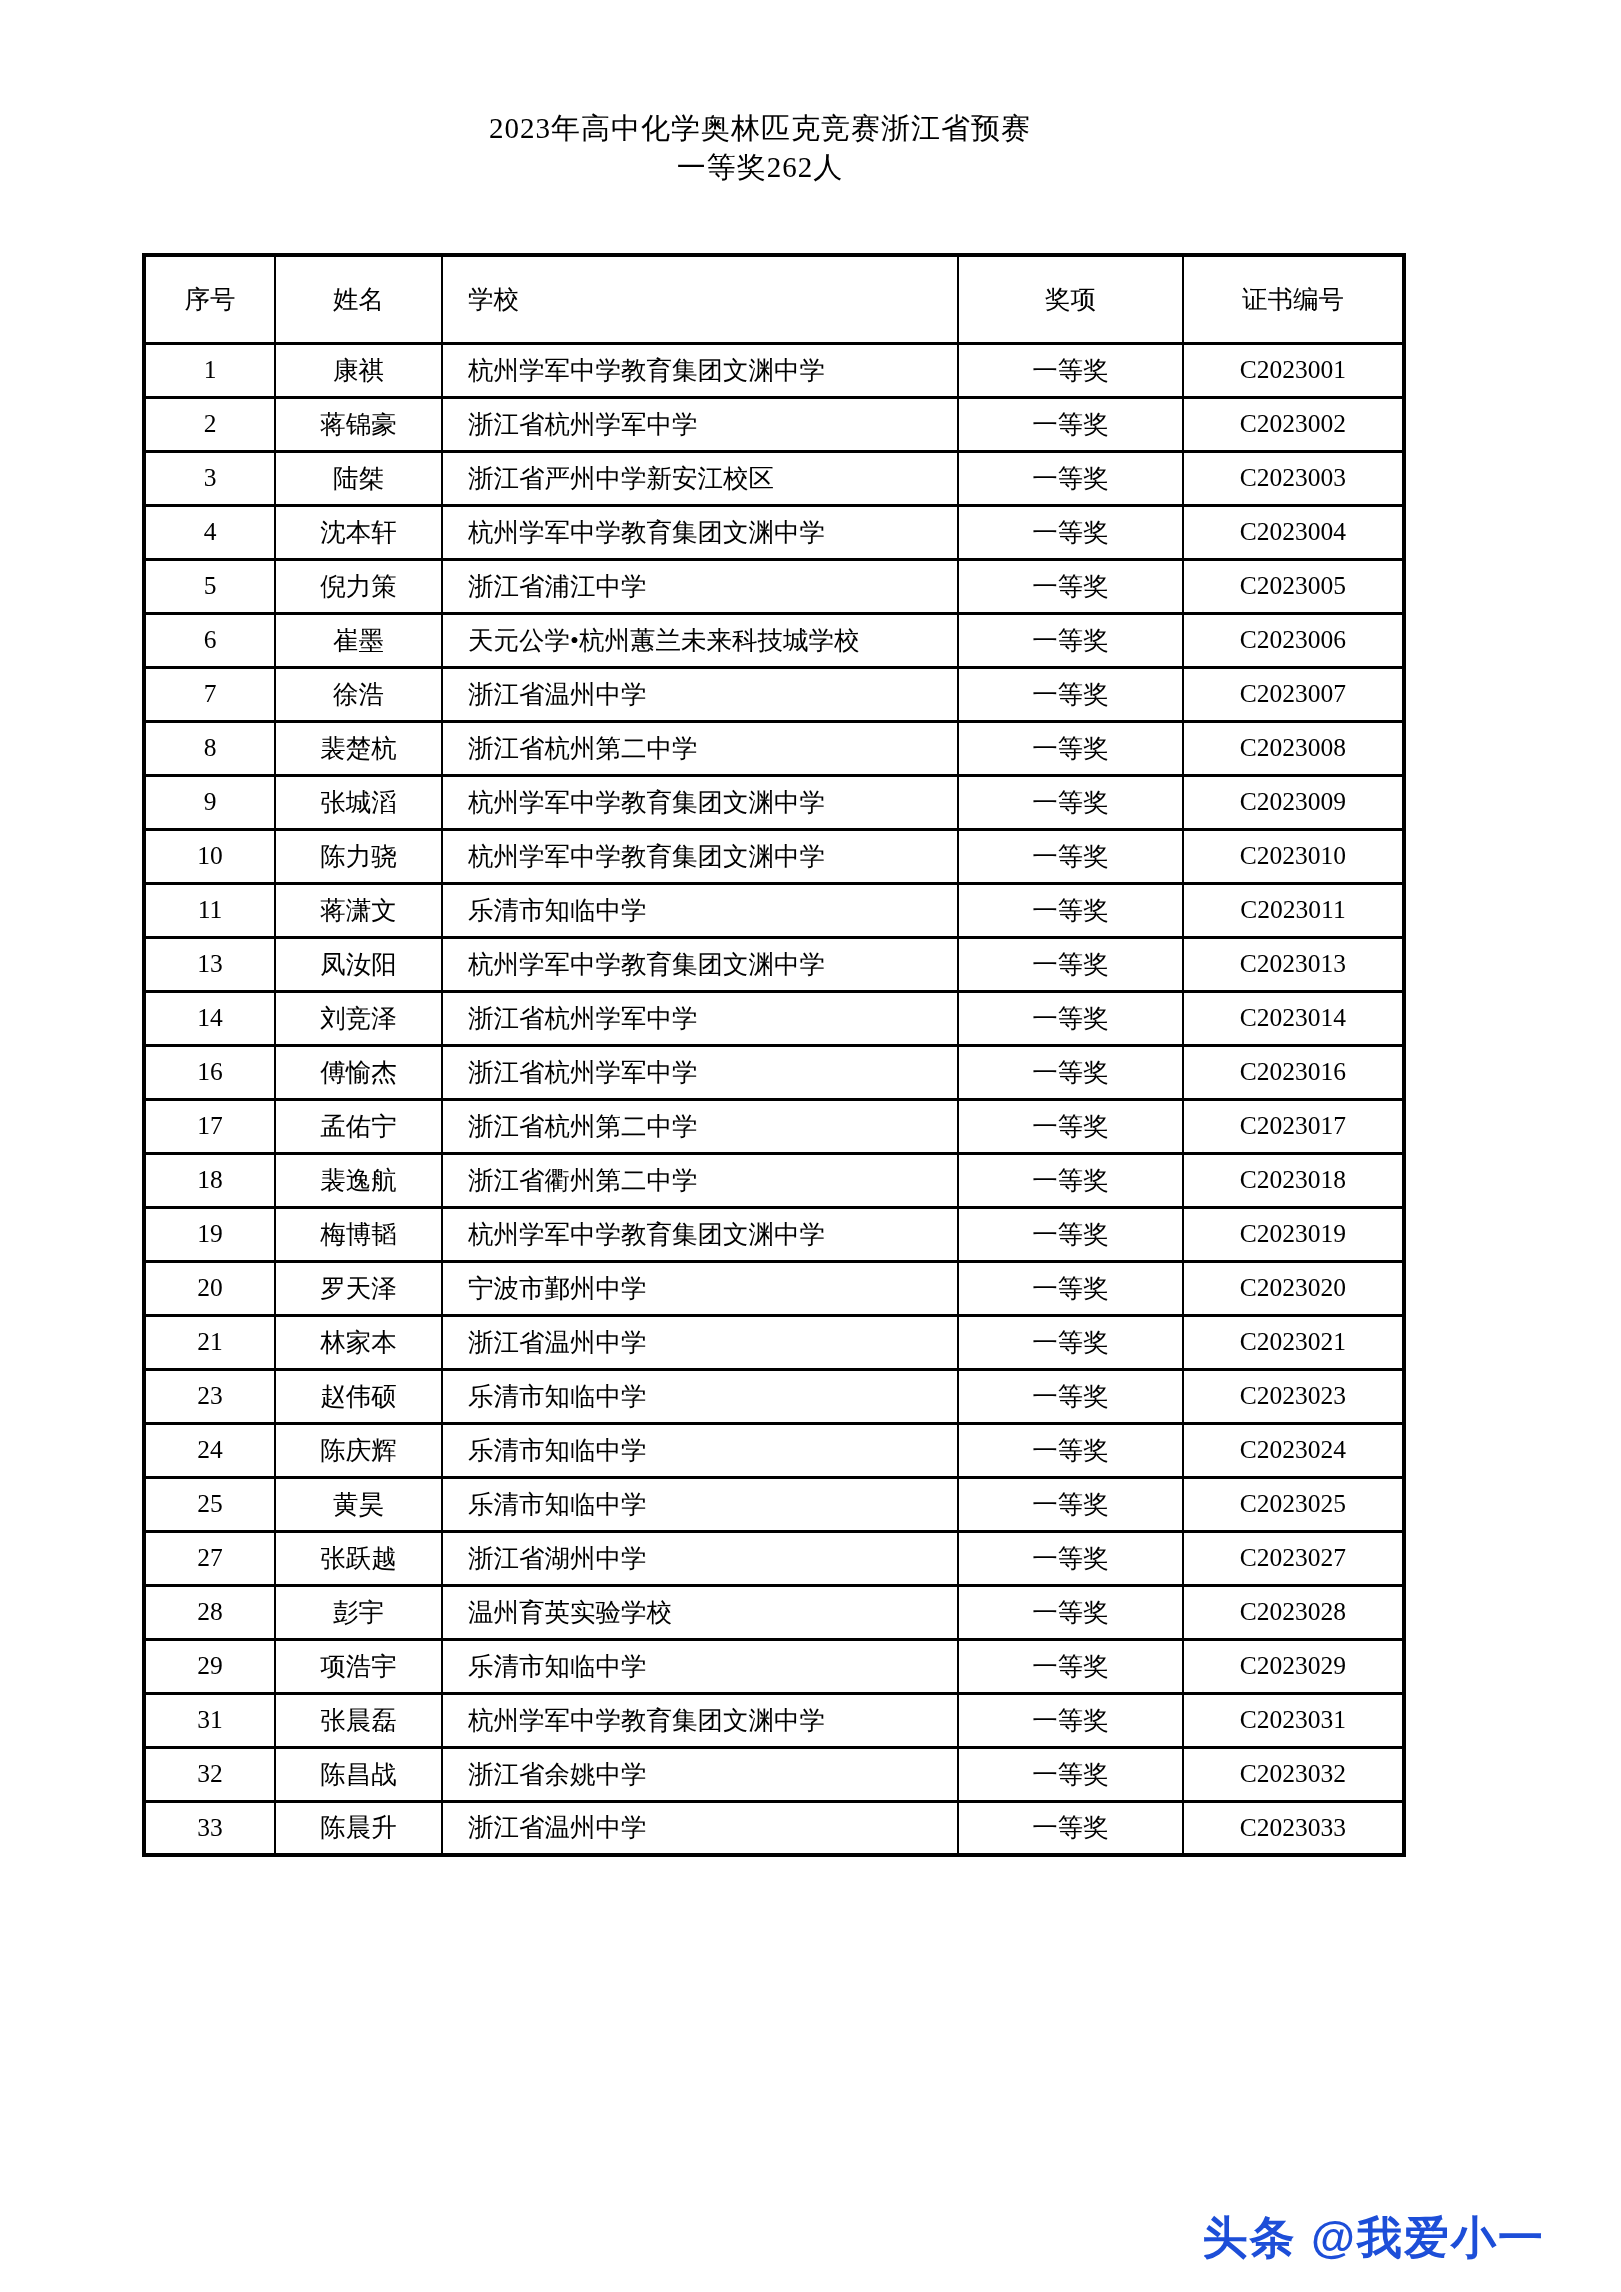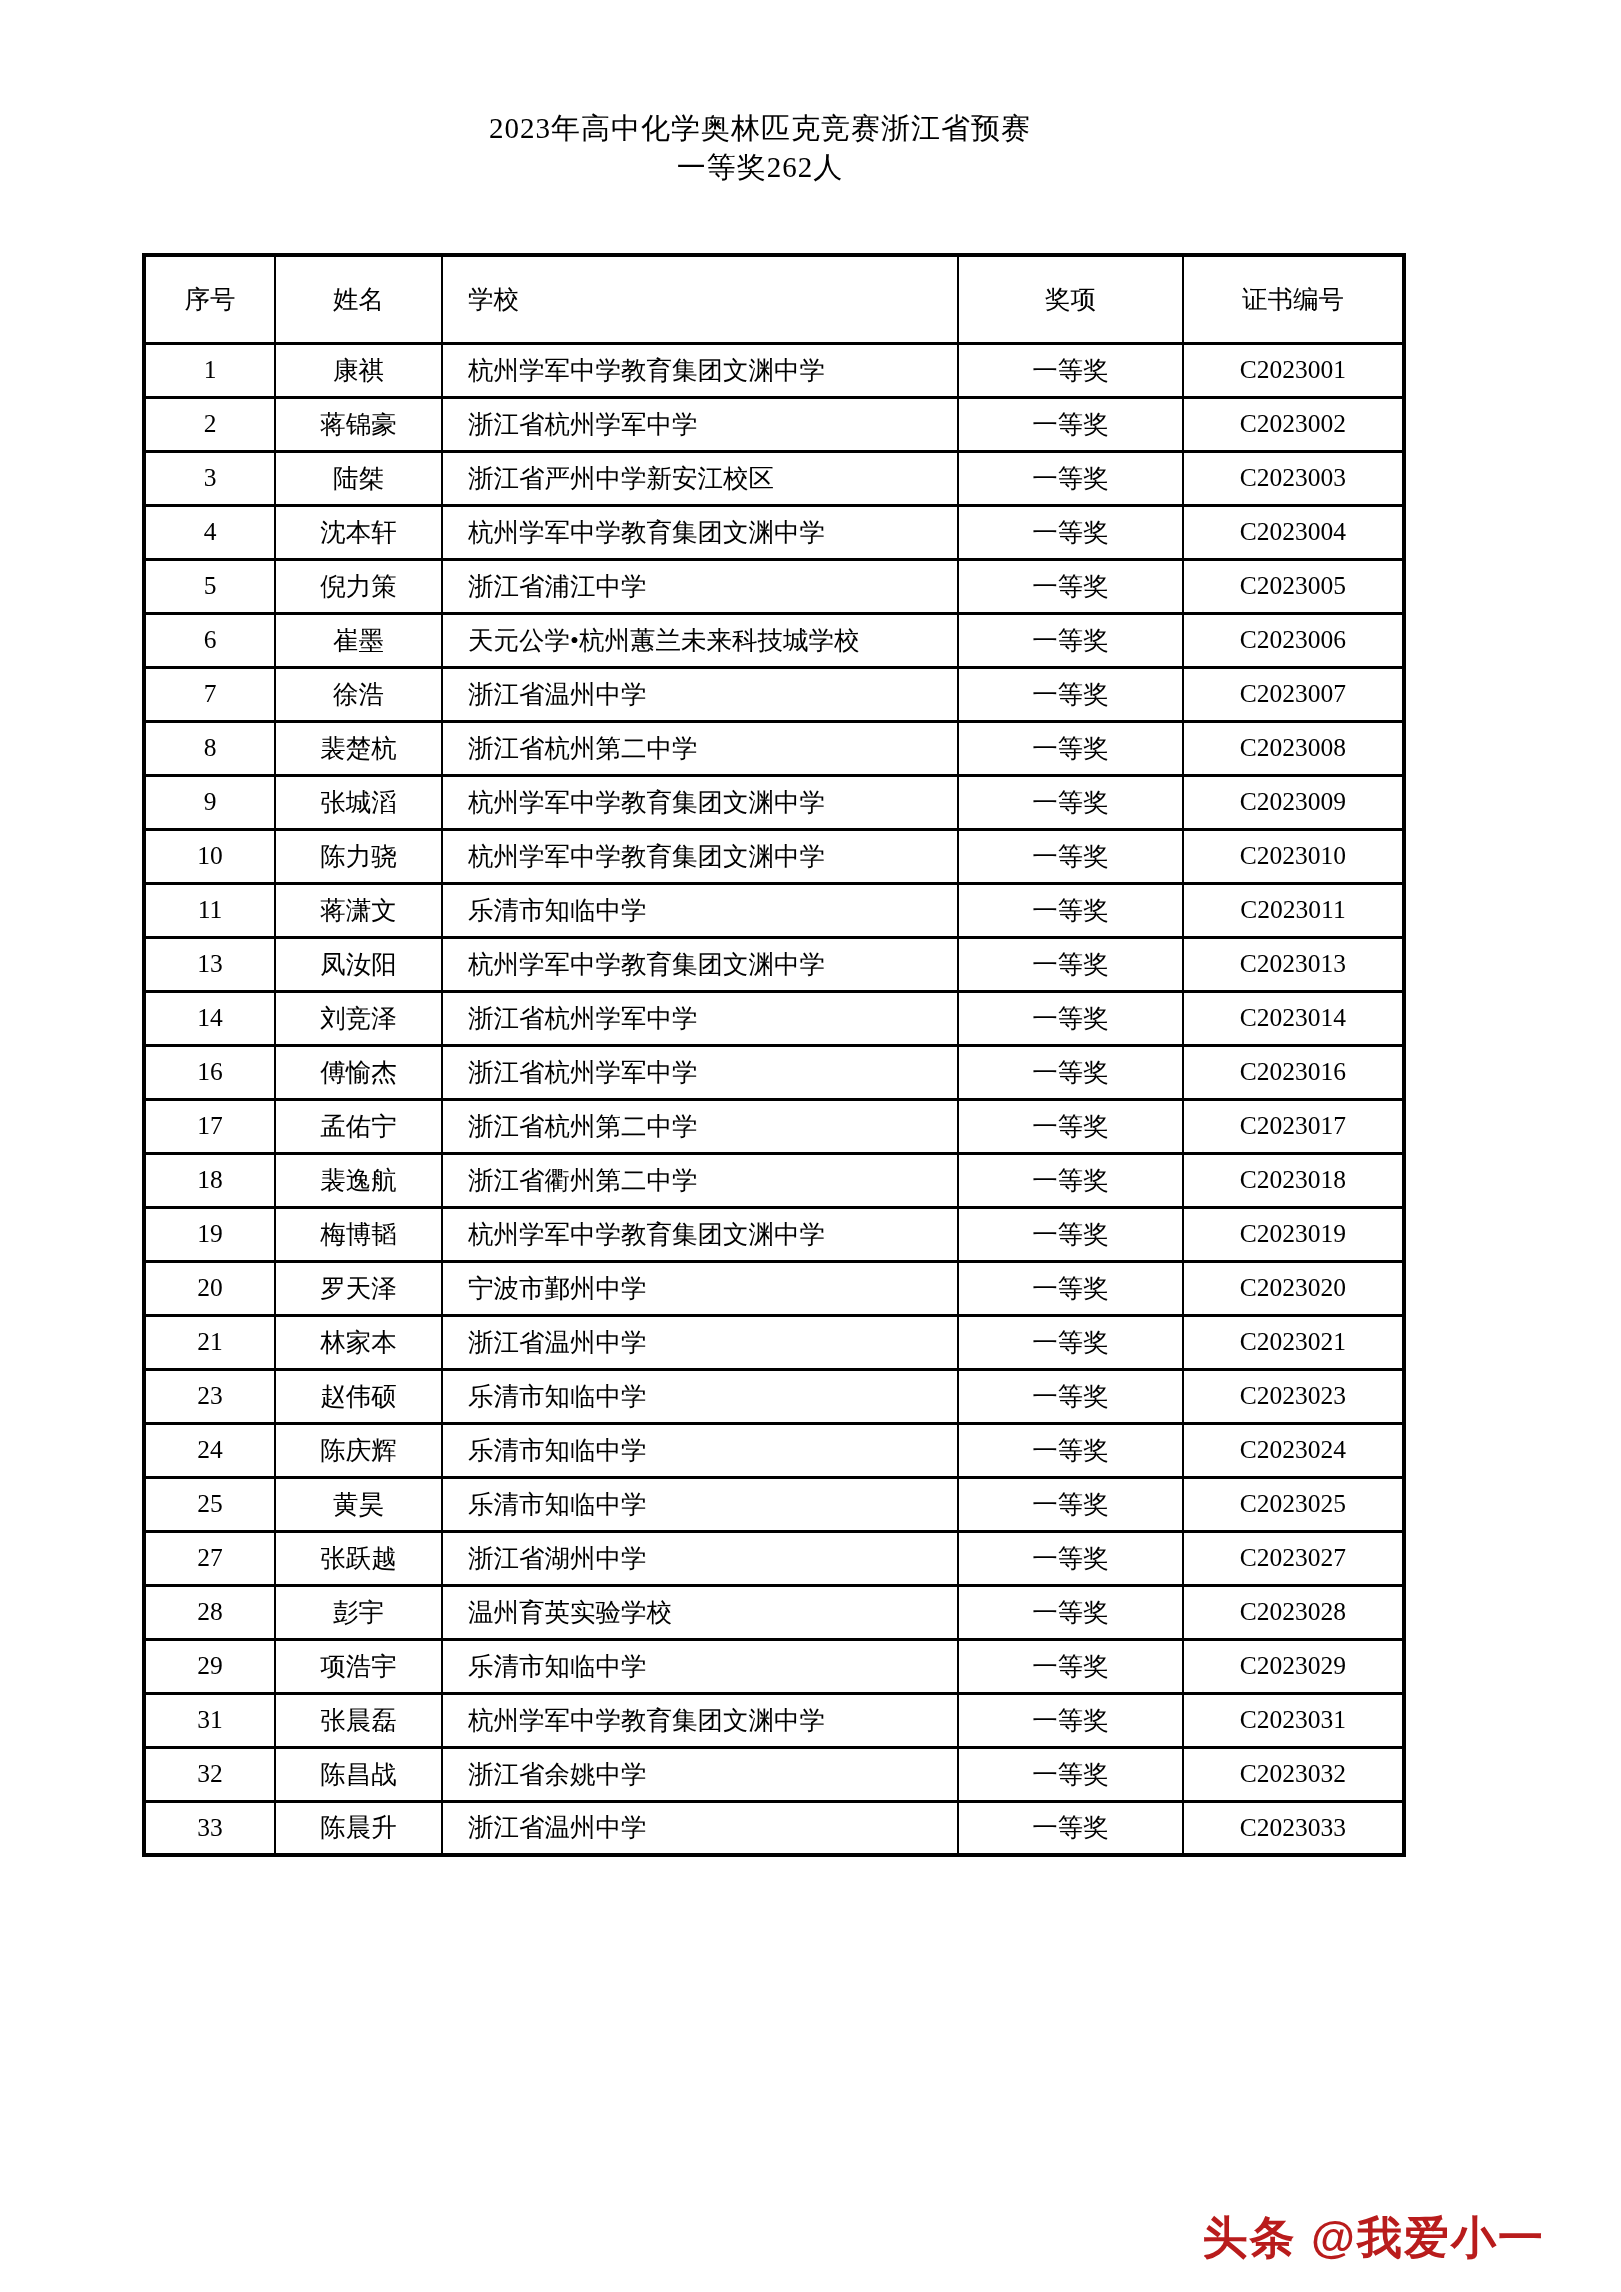--- a/index.html
+++ b/index.html
@@ -56,21 +56,21 @@
     text-align: left;
     padding-left: 25px;
   }
   .watermark {
     position: absolute;
     right: 76px;
     bottom: 25.5px;
     font-family: "Liberation Sans", "DejaVu Sans", sans-serif;
     font-weight: bold;
     font-size: 45px;
-    color: #b91c1c;
+    color: #1d4ed8;
     letter-spacing: 2px;
     text-shadow: 1px 1px 0 #ffffff;
   }
 </style>
 </head>
 <body>
 
 <div class="page">
 
   <div class="title-block">

